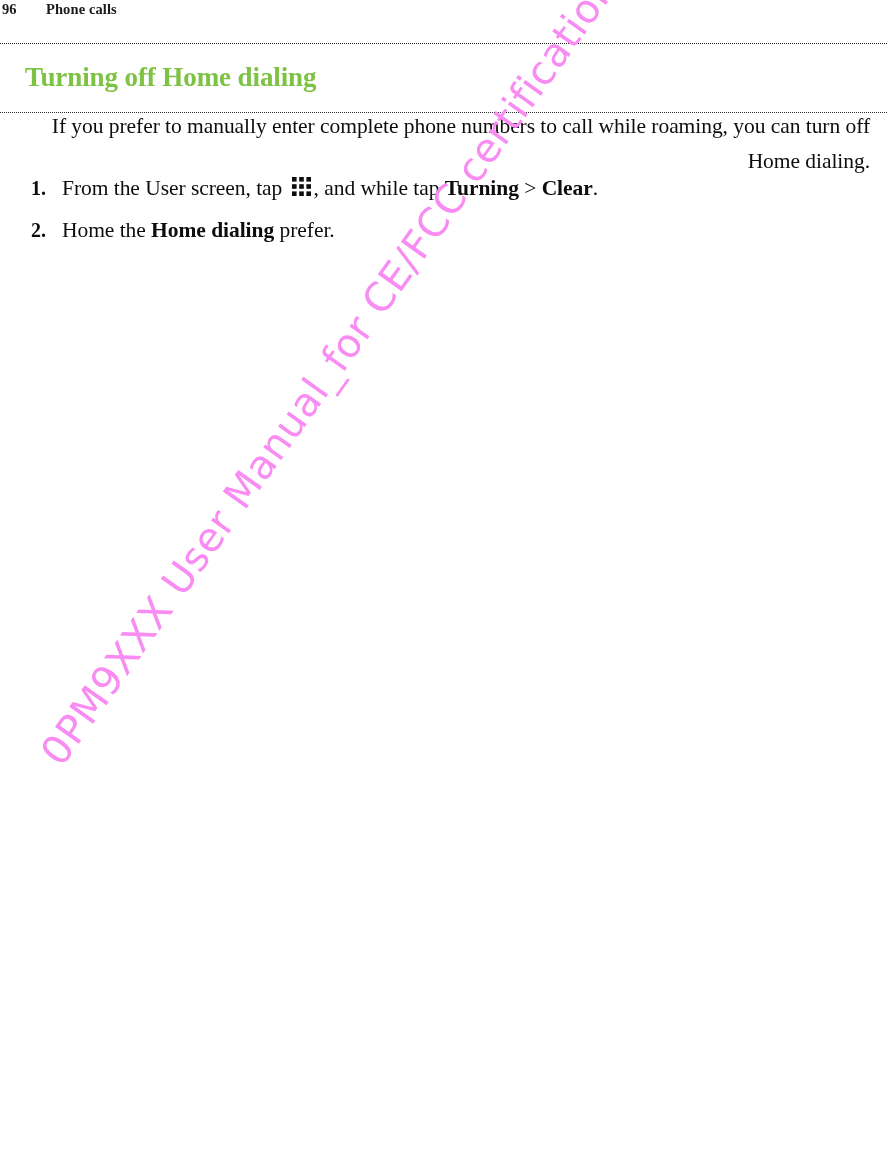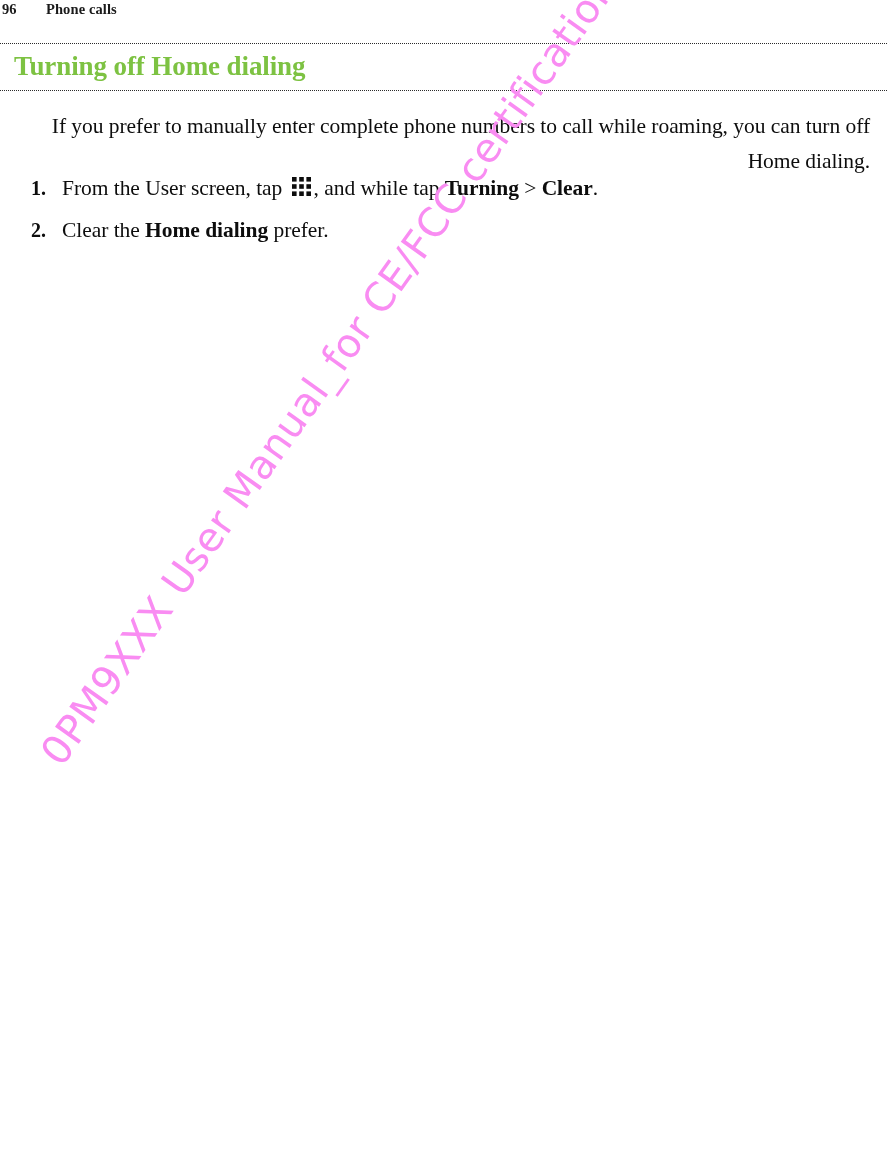--- a/index.html
+++ b/index.html
@@ -51,21 +51,21 @@
     width: 889px;
   }
   .dot-rule {
     width: 887px;
     height: 0px;
     border-top: 1.3px dotted #2b2b2b;
     line-height: 0;
     font-size: 0;
   }
   .section-heading {
-    margin: 5px;
+    margin: 16px;
     padding: 1px 0 2px 9px;
     font-size: 27px;
     line-height: 33px;
     font-weight: 700;
     color: #7dc242;
     letter-spacing: -0.1px;
     white-space: nowrap;
   }
 
   
@@ -177,20 +177,20 @@
           <rect x="7.2" y="7.2" width="4.6" height="4.6" fill="#0d0d0d"></rect>
           <rect x="14.4" y="7.2" width="4.6" height="4.6" fill="#0d0d0d"></rect>
           <rect x="0" y="14.4" width="4.6" height="4.6" fill="#0d0d0d"></rect>
           <rect x="7.2" y="14.4" width="4.6" height="4.6" fill="#0d0d0d"></rect>
           <rect x="14.4" y="14.4" width="4.6" height="4.6" fill="#0d0d0d"></rect>
         </svg>
       </span><span>, and while tap </span><b>Turning</b><span> &gt; </span><b>Clear</b><span>.</span>
     </li>
 
     <li class="step">
-      <span class="step-number">2.</span><span>Clear the </span><b>Home dialing</b><span> prefer.</span>
+      <span class="step-number">2.</span><span>Home the </span><b>Home dialing</b><span> prefer.</span>
     </li>
 
   </ol>
 
   <div class="watermark">0PM9XXX User Manual_for CE/FCC certification only</div>
 
 </div>
 
 </body></html>

